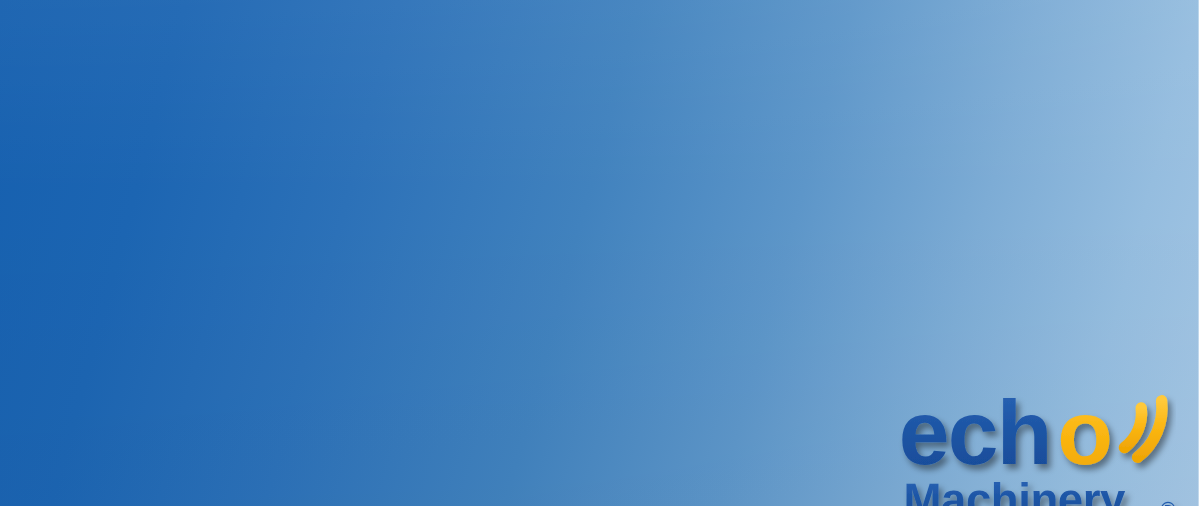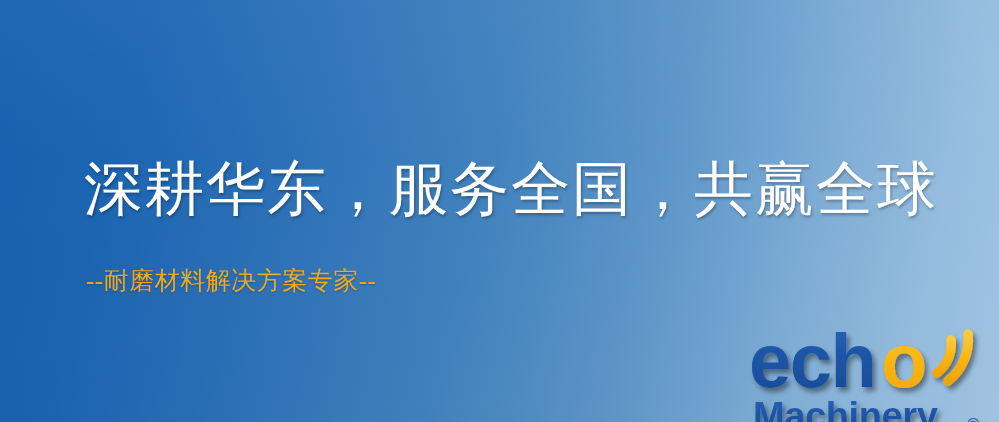--- a/index.html
+++ b/index.html
@@ -84,23 +84,21 @@
     display: block;
     width: 264px;
     height: 127px;
   }
 </style>
 </head>
 <body>
 
 <div id="banner">
 
-  <div class="headline">深耕华东，服务全国，共赢全球</div>
 
-  <div class="subtitle">--耐磨材料解决方案专家--</div>
 
   <div id="logo">
     <svg viewBox="0 0 264 127" xmlns="http://www.w3.org/2000/svg" aria-label="echo Machinery">
       <defs>
         <filter id="dropsh" x="-25%" y="-25%" width="160%" height="165%">
           <feDropShadow dx="3" dy="4" stdDeviation="2.6" flood-color="#000000" flood-opacity="0.42"></feDropShadow>
         </filter>
         <linearGradient id="blueFace" x1="0" y1="0" x2="0" y2="1">
           <stop offset="0%" stop-color="#2a64b6"></stop>
           <stop offset="45%" stop-color="#1d55a5"></stop>

